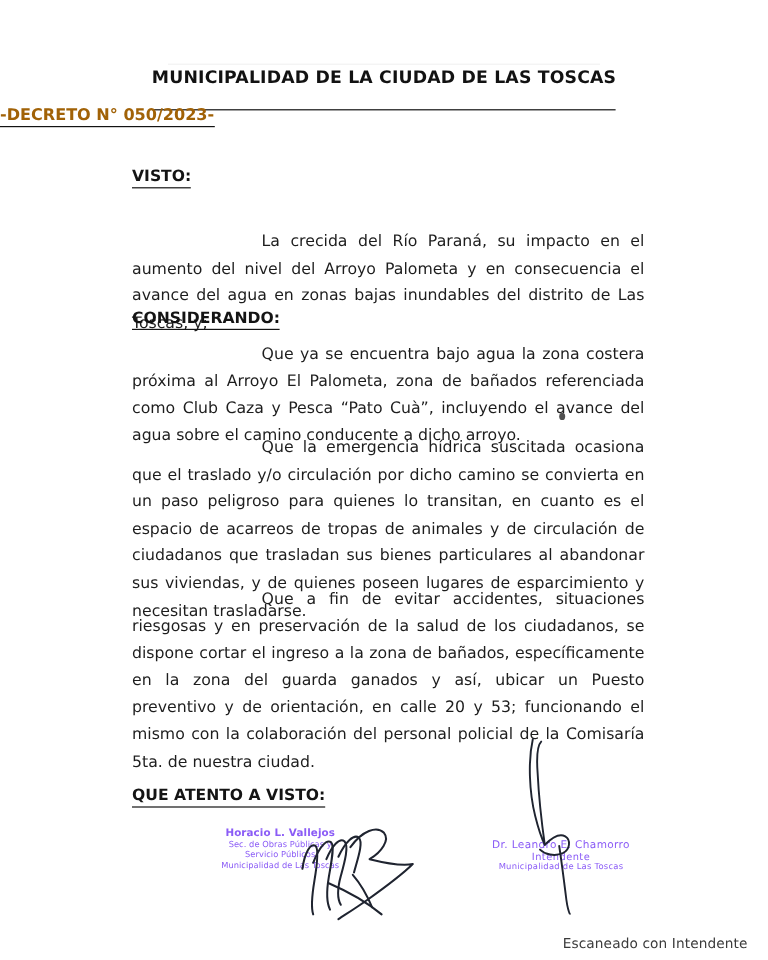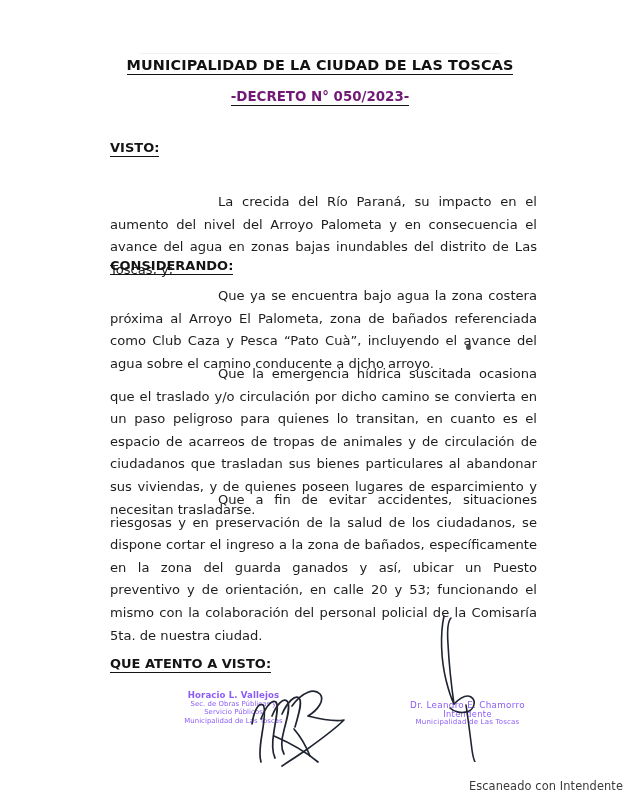--- a/index.html
+++ b/index.html
@@ -30,32 +30,31 @@
     right: 0;
     top: 57px;
     text-align: center;
     font-size: 14.4px;
     font-weight: bold;
     letter-spacing: 0.15px;
     color: #121212;
   }
   .doc-title span {
     border-bottom: 1.6px solid #121212;
-    padding-bottom: 1px;
+    padding-bottom: 18px;
   }
 
   .doc-subtitle {
     position: absolute;
     left: 0;
     right: 0;
     top: 89px;
-    text-align: center;
     font-size: 13.4px;
     font-weight: bold;
-    color: #701a75;
+    color: #a16207;
   }
   .doc-subtitle span {
     border-bottom: 1.6px solid #121212;
     padding-bottom: 1px;
   }
 
   .section-head {
     position: absolute;
     left: 110px;
     font-size: 13px;

